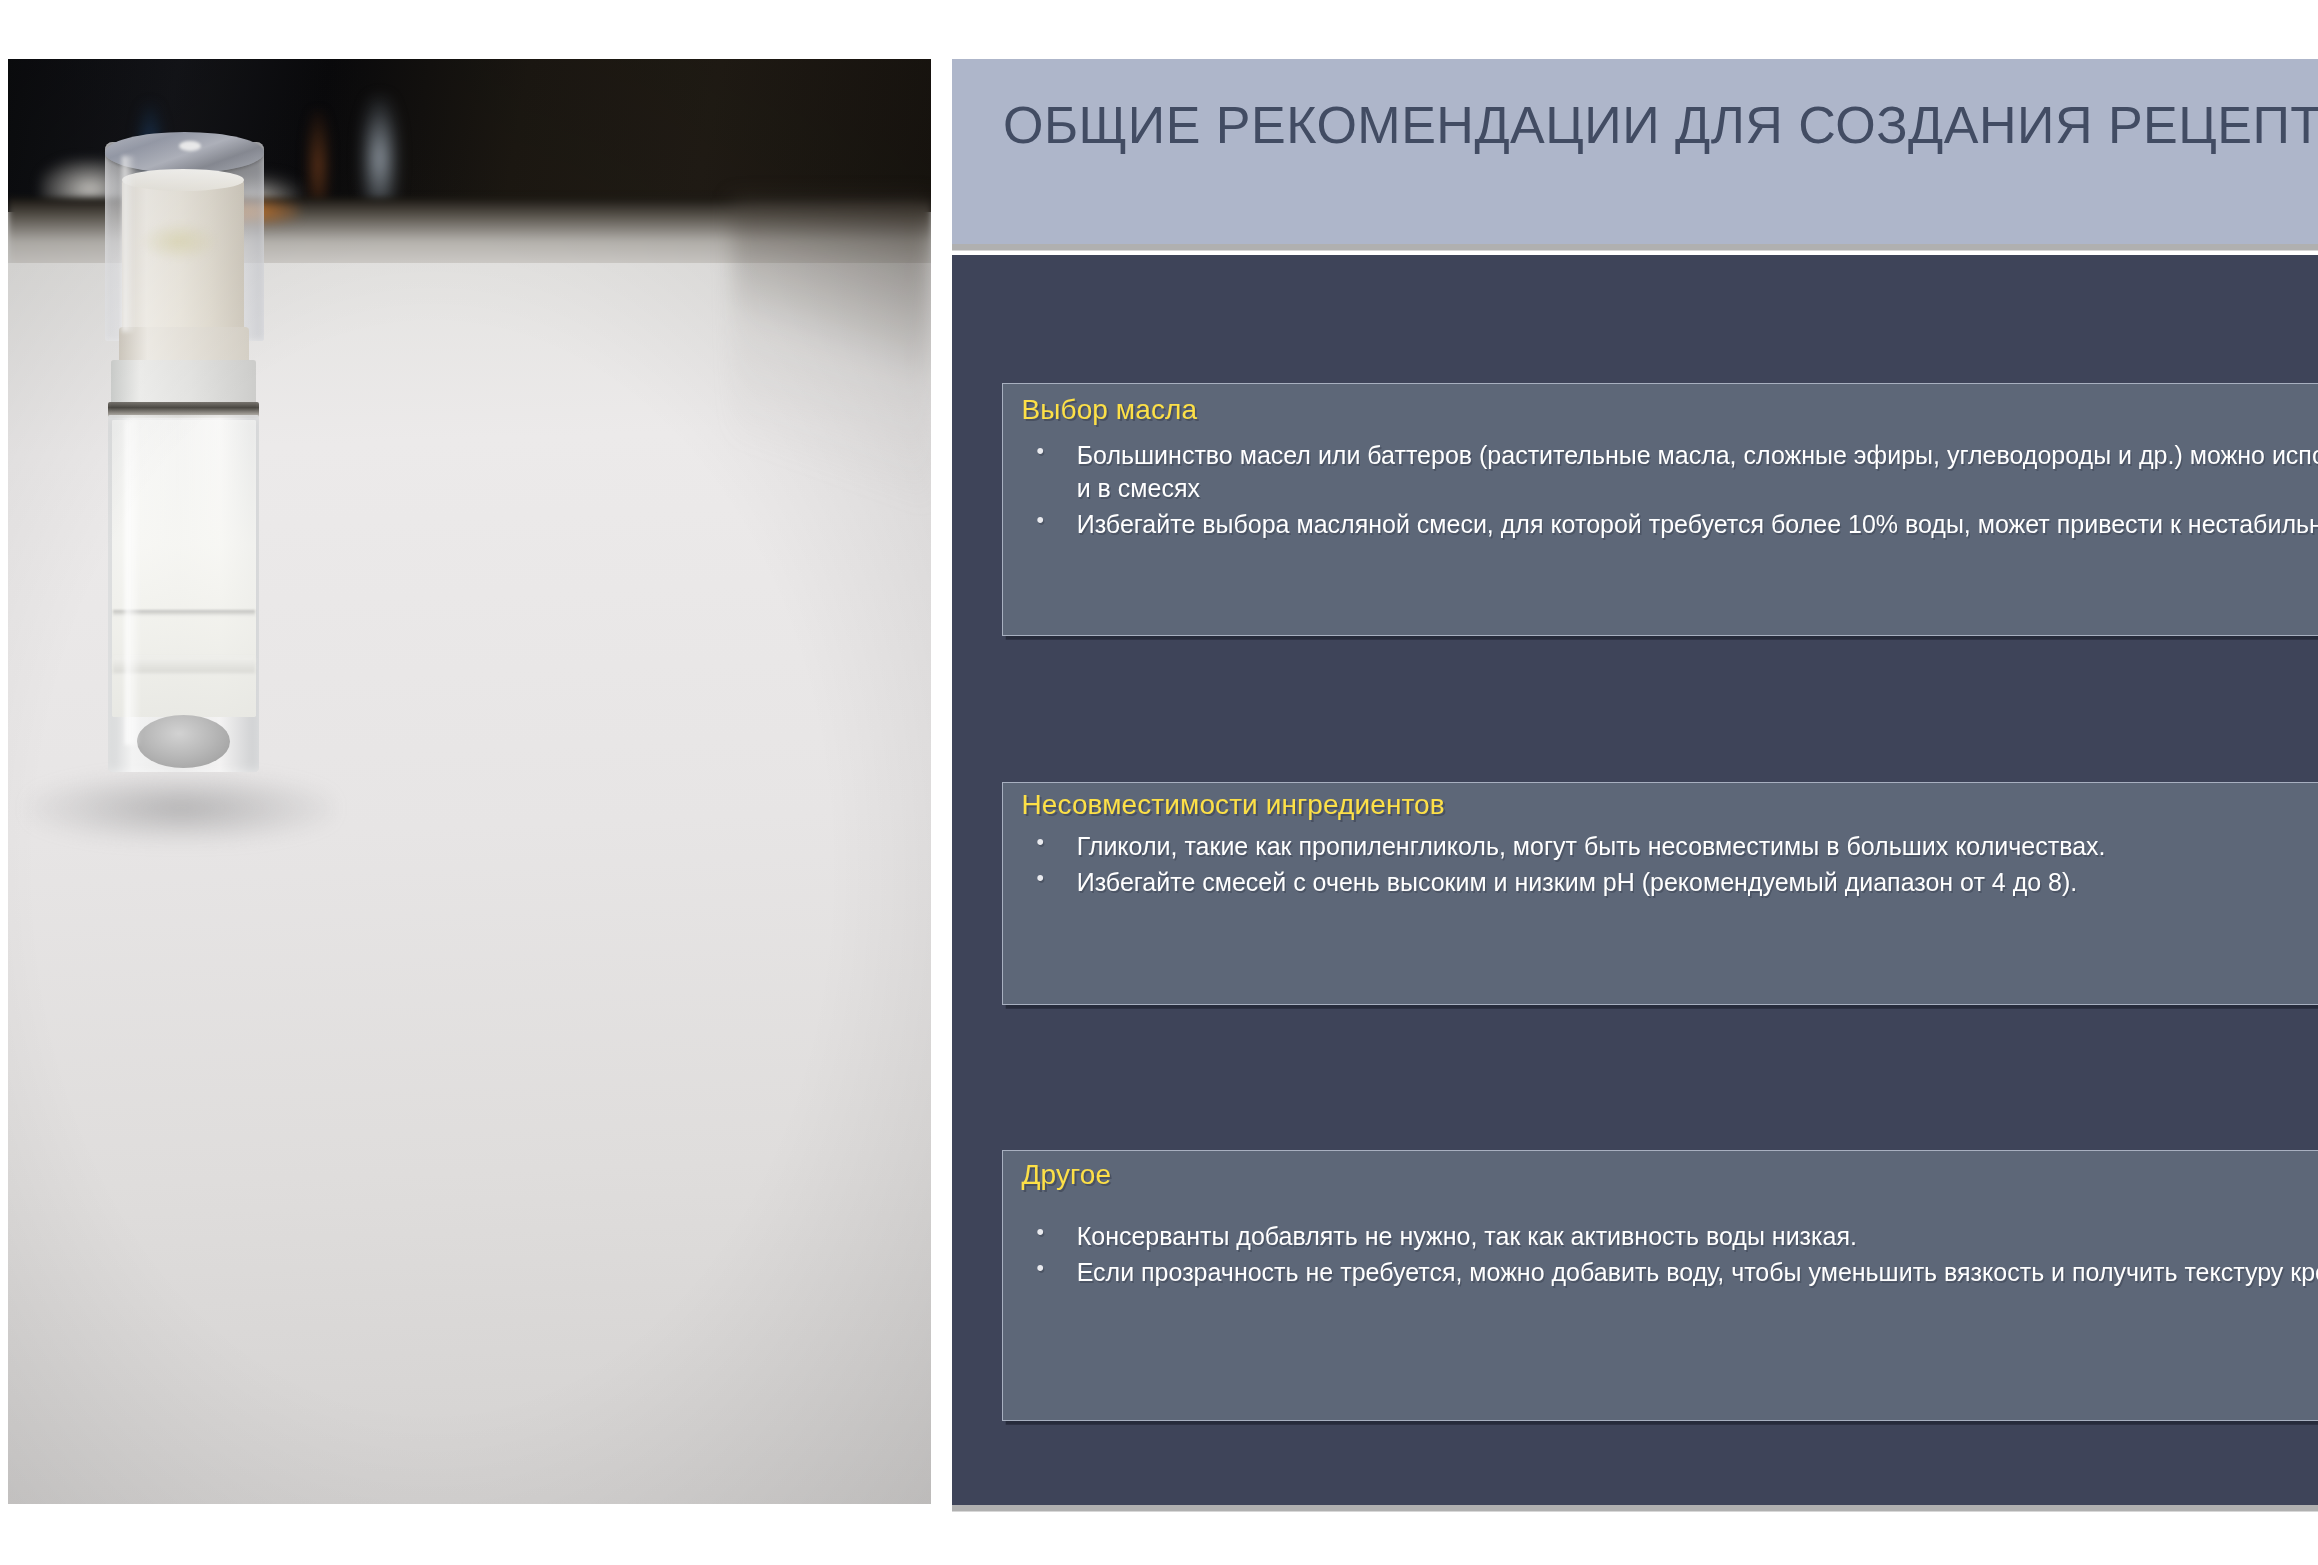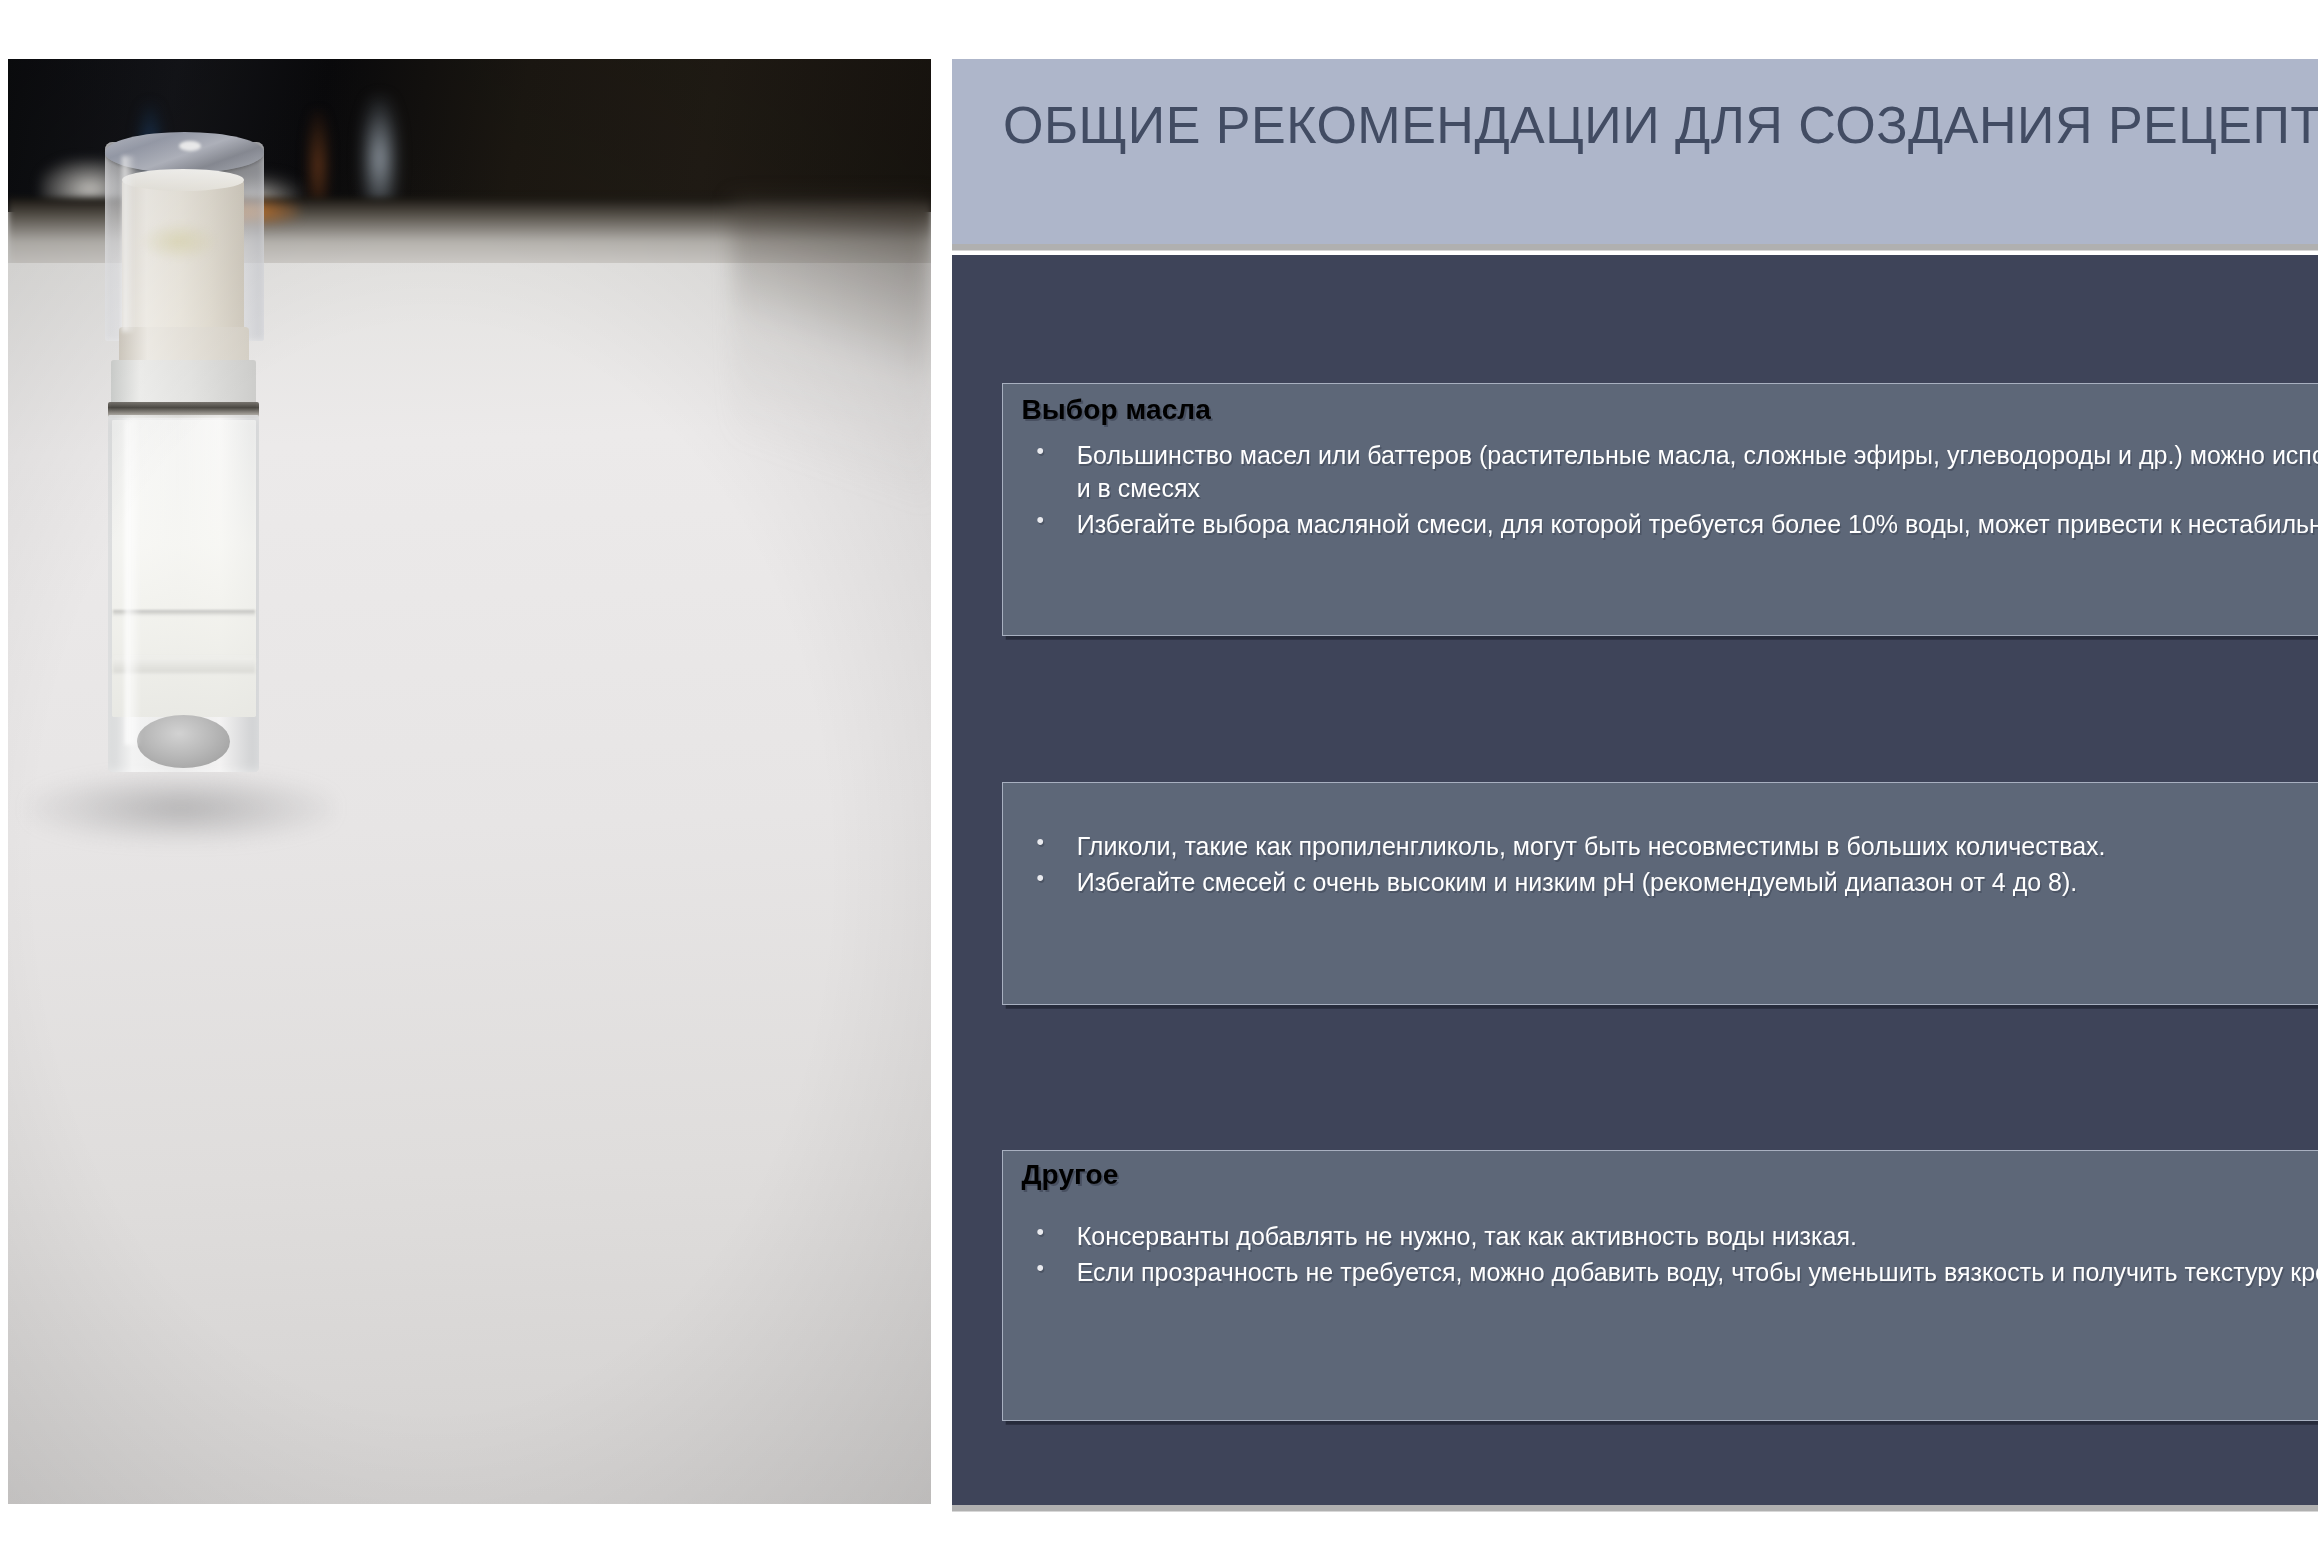--- a/index.html
+++ b/index.html
@@ -160,21 +160,21 @@
     border:0.9px solid #a8b0c0;
     box-shadow:3.7px 3.7px 0 0 rgba(24,28,40,.62);
     box-sizing:border-box;
   }
   #card1{top:128px;height:253px;}
   #card2{top:527px;height:223px;}
   #card3{top:895px;height:271px;}
 
   .card-head{
     position:absolute;left:18.5px;
-    font-size:28px;font-weight:bold;color:#000000;letter-spacing:0.1px;
+    font-size:28px;font-weight:normal;color:#fde047;letter-spacing:0.1px;
     text-shadow:1.9px 2.3px 0 rgba(70,78,94,.9);
     white-space:nowrap;
   }
   #card1 .card-head{top:10.2px;}
   #card2 .card-head{top:5.6px;}
   #card3 .card-head{top:8px;}
 
   .bullets{position:absolute;left:16.7px;right:21.3px;}
   #card1 .bullets{top:55px;}
   #card2 .bullets{top:47px;}
@@ -237,20 +237,21 @@
 
   <div class="card" id="card1">
     <div class="card-head">Выбор масла</div>
     <div class="bullets">
       <div class="bullet">Большинство масел или баттеров (растительные масла, сложные эфиры, углеводороды и др.) можно использовать как отдельно, так и в смесях</div>
       <div class="bullet">Избегайте выбора масляной смеси, для которой требуется более 10% воды, может привести к нестабильности эмульсии</div>
     </div>
   </div>
 
   <div class="card" id="card2">
+    <div class="card-head">Несовместимости ингредиентов</div>
     <div class="bullets">
       <div class="bullet">Гликоли, такие как пропиленгликоль, могут быть несовместимы в больших количествах.</div>
       <div class="bullet">Избегайте смесей с очень высоким и низким pH (рекомендуемый диапазон от 4 до 8).</div>
     </div>
   </div>
 
   <div class="card" id="card3">
     <div class="card-head">Другое</div>
     <div class="bullets">
       <div class="bullet">Консерванты добавлять не нужно, так как активность воды низкая.</div>

